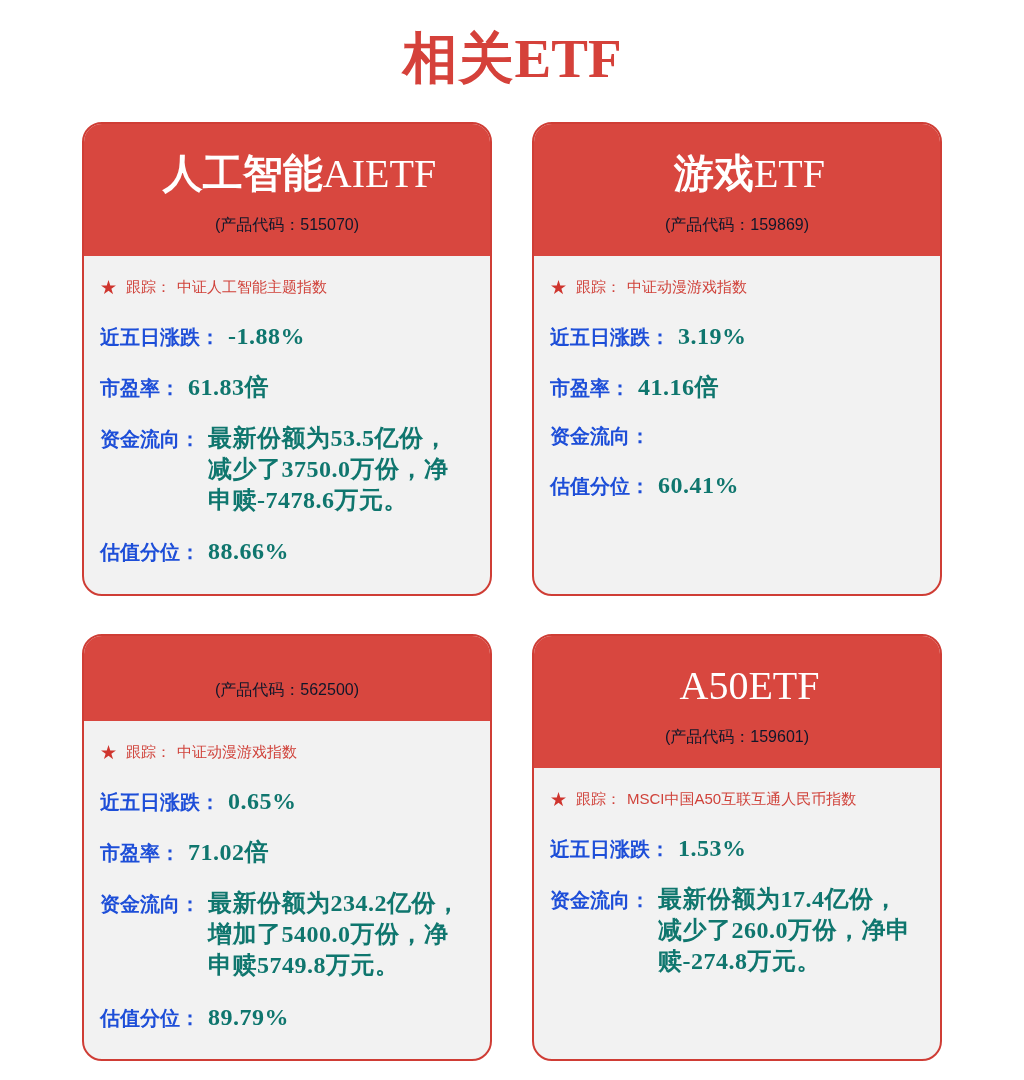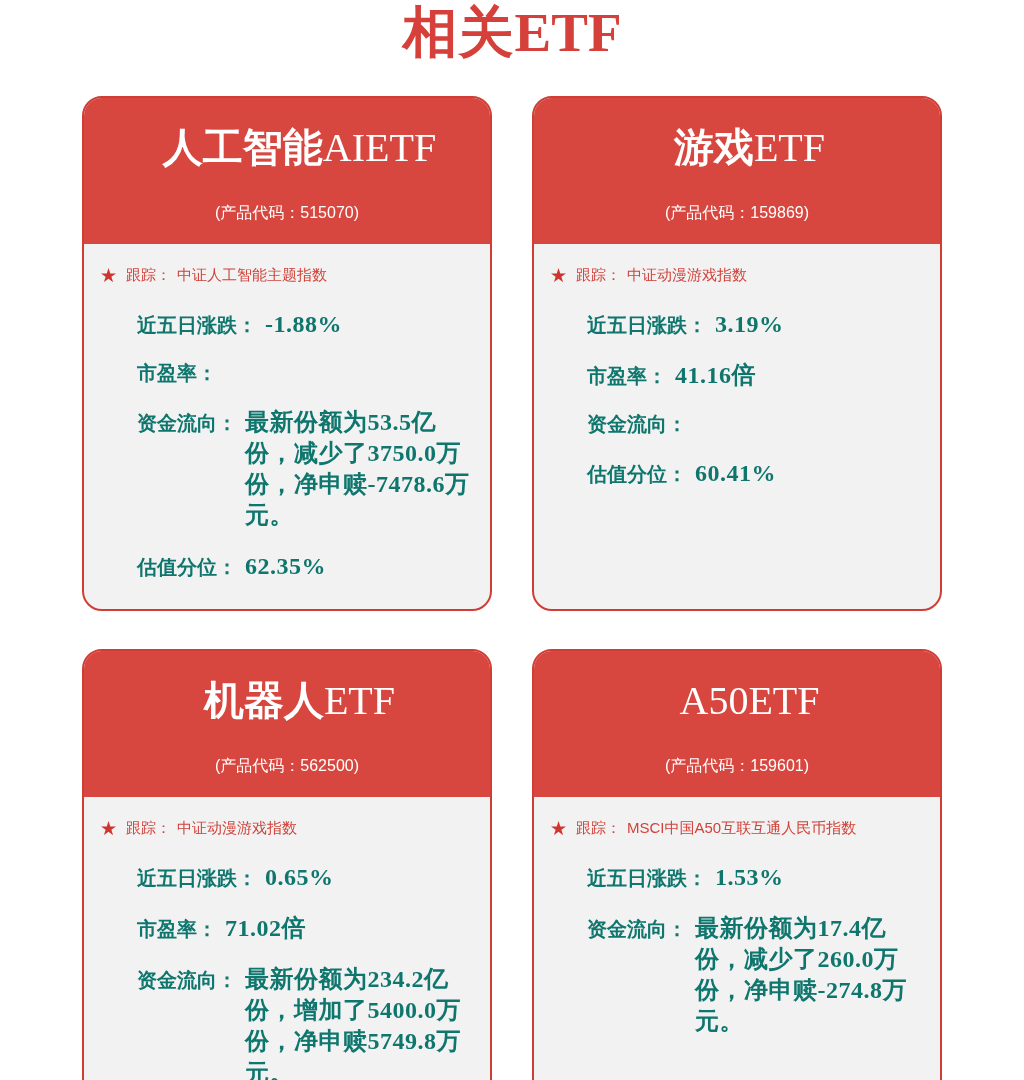--- a/index.html
+++ b/index.html
@@ -5,21 +5,21 @@
   * { margin: 0; padding: 0; box-sizing: border-box; }
   html, body { background: #ffffff; }
   body {
     width: 1024px;
     min-height: 1080px;
     margin: 0 auto;
     font-family: "Liberation Sans", sans-serif;
   }
   .page-title {
     text-align: center;
-    padding-top: 2px;
+    padding-top: 28px;
     margin-bottom: 32px;
     color: #d5413a;
     line-height: 1.1;
   }
   .page-title .t-zh {
     font-family: "Liberation Sans", sans-serif;
     font-weight: 900;
     font-size: 55px;
     letter-spacing: 1px;
   }
@@ -55,24 +55,24 @@
     font-weight: 900;
     font-size: 40px;
     margin-left: 25px;
   }
   .card-title .n-en {
     font-family: "Liberation Serif", serif;
     font-weight: 400;
     font-size: 40px;
   }
   .card-code {
-    margin-top: 32px;
+    margin-top: 18px;
     font-size: 16px;
     font-weight: 400;
-    color: #ffffff;
+    color: #0f172a;
   }
   .card-body {
     padding: 22px 18px 26px 16px;
     flex: 1;
   }
   .track-row {
     display: flex;
     align-items: center;
     margin-bottom: 24px;
     color: #d0423a;
@@ -88,24 +88,23 @@
   .stat-row {
     display: flex;
     align-items: baseline;
     margin-bottom: 20px;
   }
   .stat-row:last-child { margin-bottom: 0; }
   .stat-label {
     flex: 0 0 auto;
     font-size: 20px;
     font-weight: 700;
-    color: #0f766e;
+    color: #1d4ed8;
     margin-right: 8px;
     white-space: nowrap;
-    margin-left: 37px;
   }
   .stat-value {
     flex: 1 1 auto;
     font-family: "Liberation Serif", serif;
     font-weight: 700;
     font-size: 24px;
     color: #0f766e;
     line-height: 1.3;
     letter-spacing: 0.5px;
   }
@@ -131,28 +130,29 @@
         <span class="star">★</span>
         <span class="track-label">跟踪：</span>
         <span class="track-index">中证人工智能主题指数</span>
       </div>
       <div class="stat-row">
         <span class="stat-label">近五日涨跌：</span>
         <span class="stat-value">-1.88%</span>
       </div>
       <div class="stat-row">
         <span class="stat-label">市盈率：</span>
+        <span class="stat-value">61.83倍</span>
       </div>
       <div class="stat-row">
         <span class="stat-label">资金流向：</span>
         <span class="stat-value">最新份额为53.5亿份，减少了3750.0万份，净申赎-7478.6万元。</span>
       </div>
       <div class="stat-row">
         <span class="stat-label">估值分位：</span>
-        <span class="stat-value">62.35%</span>
+        <span class="stat-value">88.66%</span>
       </div>
     </div>
   </section>
 
   <section class="card">
     <header class="card-header">
       <div class="card-title">
         <span class="n-zh">游戏</span><span class="n-en">ETF</span>
       </div>
       <div class="card-code">(产品代码：159869)</div>
@@ -176,23 +176,20 @@
       </div>
       <div class="stat-row">
         <span class="stat-label">估值分位：</span>
         <span class="stat-value">60.41%</span>
       </div>
     </div>
   </section>
 
   <section class="card">
     <header class="card-header">
-      <div class="card-title">
-        <span class="n-zh">机器人</span><span class="n-en">ETF</span>
-      </div>
       <div class="card-code">(产品代码：562500)</div>
     </header>
     <div class="card-body">
       <div class="track-row">
         <span class="star">★</span>
         <span class="track-label">跟踪：</span>
         <span class="track-index">中证动漫游戏指数</span>
       </div>
       <div class="stat-row">
         <span class="stat-label">近五日涨跌：</span>

